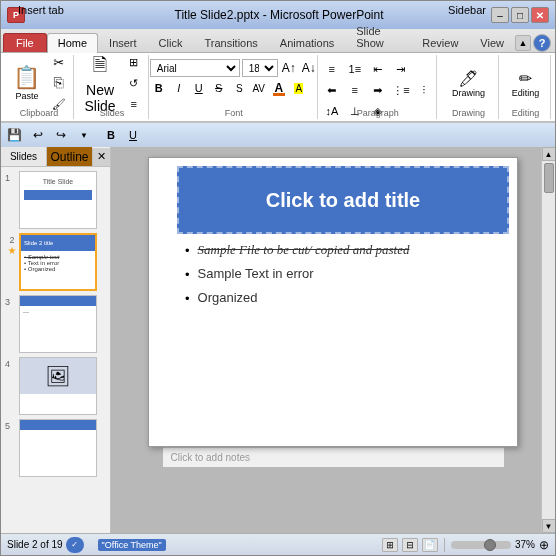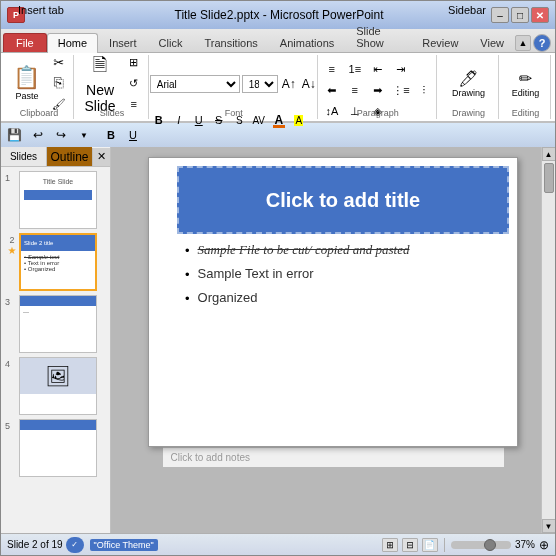--- a/index.html
+++ b/index.html
@@ -21,21 +21,21 @@
 
     .ribbon-content { display: flex; align-items: stretch; height: 70px; padding: 2px 4px; gap: 2px; border-bottom: 2px solid #c0c0c0; }
     .ribbon-group { display: flex; flex-direction: column; align-items: center; border-right: 1px solid #d0d0d0; padding: 2px 6px; min-width: 50px; position: relative; }
     .ribbon-group-label { font-size: 9px; color: #666; position: absolute; bottom: 1px; white-space: nowrap; }
     .ribbon-group-content { display: flex; gap: 2px; align-items: center; height: 52px; }
 
     .rb-btn { display: flex; flex-direction: column; align-items: center; justify-content: center; padding: 2px 4px; border: 1px solid transparent; border-radius: 2px; cursor: pointer; font-size: 9px; min-width: 28px; height: 48px; }
     .rb-btn-small { display: flex; align-items: center; justify-content: center; padding: 1px 3px; border: 1px solid transparent; border-radius: 2px; cursor: pointer; font-size: 10px; width: 22px; height: 20px; }
 
     .font-group-content { display: flex; flex-direction: column; gap: 2px; }
-    .font-row { display: flex; gap: 2px; align-items: center; margin-top: 16px; }
+    .font-row { display: flex; gap: 2px; align-items: center; }
     .font-select { height: 18px; font-size: 10px; border: 1px solid #b0b0b0; background: white; padding: 0 2px; width: 90px; }
     .font-size-select { height: 18px; font-size: 10px; border: 1px solid #b0b0b0; background: white; padding: 0 2px; width: 36px; }
     .font-btn { width: 18px; height: 18px; border: 1px solid transparent; border-radius: 2px; cursor: pointer; display: flex; align-items: center; justify-content: center; font-size: 11px; background: transparent; }
     .font-btn.bold { font-weight: bold; }
     .font-btn.italic { font-style: italic; }
     .font-btn.underline { text-decoration: underline; }
     .font-btn.strikethrough { text-decoration: line-through; }
 
     
     .quick-access { background: linear-gradient(to bottom, #d8e8f8, #c0d0e8); height: 24px; display: flex; align-items: center; padding: 0 4px; gap: 3px; flex-shrink: 0; }
@@ -91,21 +91,21 @@
     .bullet-text-strike { text-decoration: line-through; font-style: italic; color: #333; font-size: 13px; font-family: 'Comic Sans MS', cursive; }
     .bullet-text { color: #333; font-size: 13px; }
 
     .notes-bar { background: #f0f0f0; border-top: 1px solid #c0c0c0; padding: 4px 8px; font-size: 10px; color: #999; width: 341px; flex-shrink: 0; }
     .scroll-btn { width: 14px; height: 14px; display: flex; align-items: center; justify-content: center; font-size: 8px; cursor: pointer; background: #d0d0d0; border: 1px solid #b0b0b0; flex-shrink: 0; }
     .scroll-track { flex: 1; background: #e8e8e8; width: 14px; }
     .scroll-thumb { background: #b0b0b0; width: 10px; height: 30px; margin: 2px; border: 1px solid #909090; border-radius: 2px; }
 
     
     .status-bar { background: linear-gradient(to bottom, #e0e8f0, #d0d8e8); height: 22px; display: flex; align-items: center; padding: 0 6px; gap: 8px; flex-shrink: 0; border-top: 1px solid #b0b0b0; font-size: 10px; }
-    .status-left { display: flex; align-items: center; gap: 6px; flex: 1; }
+    .status-left { display: flex; align-items: center; gap: 14px; flex: 1; }
     .status-right { display: flex; align-items: center; gap: 4px; }
     .zoom-slider { width: 60px; height: 8px; background: #c0c0c0; border-radius: 4px; position: relative; }
     .zoom-thumb { width: 12px; height: 12px; background: #808080; border-radius: 50%; position: absolute; top: -2px; left: 55%; border: 1px solid #606060; }
     .theme-btn { background: #4472c4; color: white; padding: 1px 4px; border-radius: 2px; font-size: 9px; cursor: pointer; }
 
     
     .view-btn { width: 16px; height: 14px; border: 1px solid #b0b0b0; background: #e0e0e0; display: flex; align-items: center; justify-content: center; font-size: 9px; cursor: pointer; border-radius: 1px; }
 
     .paragraph-group { display: flex; flex-direction: column; gap: 1px; }
     .para-row { display: flex; gap: 1px; }

